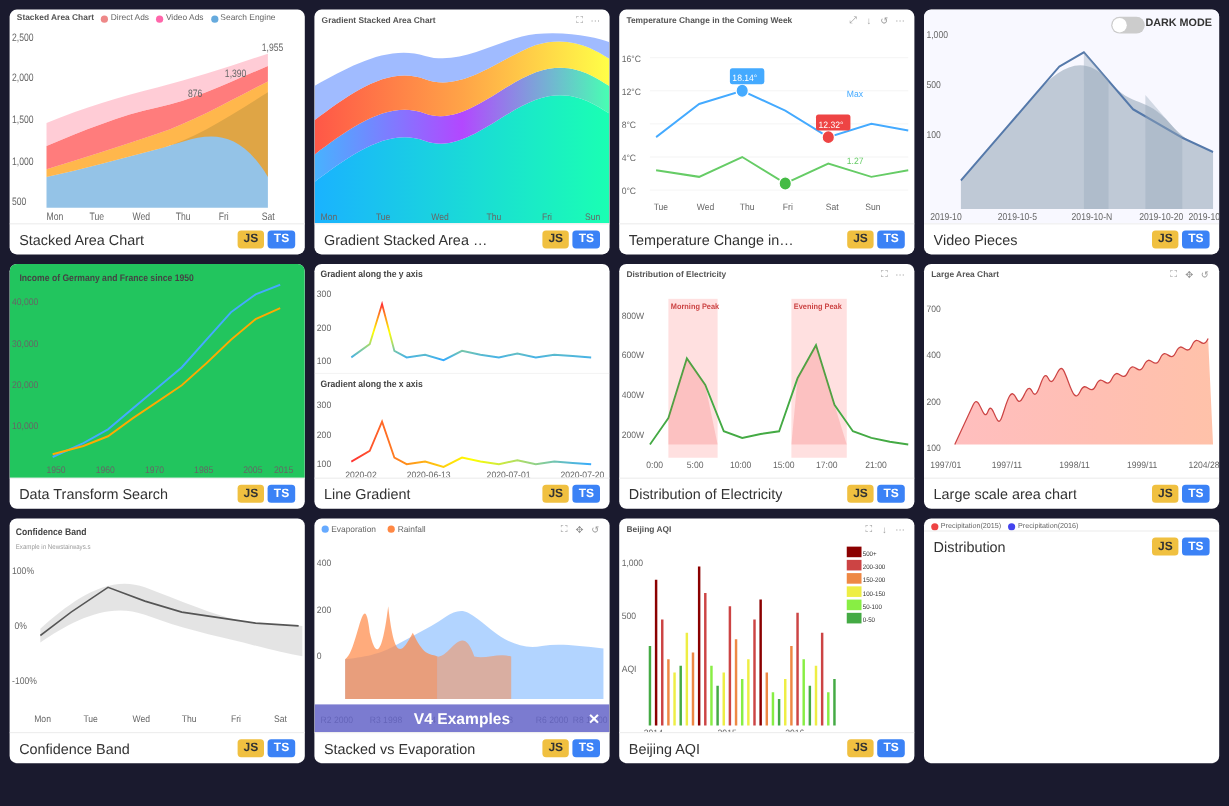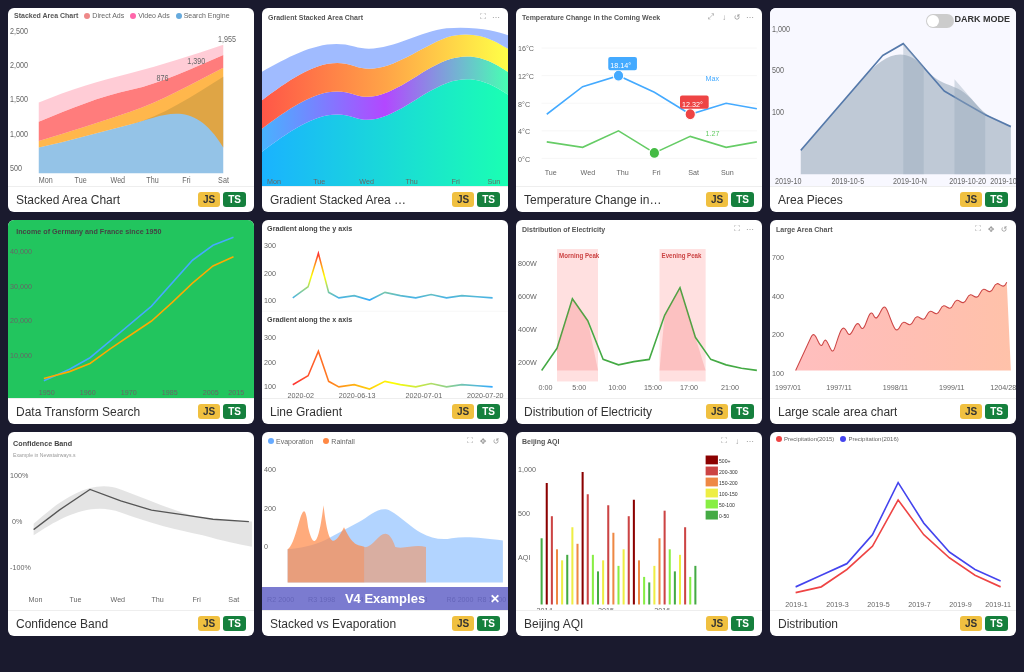--- a/index.html
+++ b/index.html
@@ -49,21 +49,21 @@
       flex-shrink: 0;
     }
     .badge {
       font-size: 10px;
       font-weight: bold;
       padding: 2px 5px;
       border-radius: 3px;
       color: #fff;
     }
     .badge-js { background: #f0c040; color: #333; }
-    .badge-ts { background: #15803d; }
+    .badge-ts { background: #3b82f6; }
 
     
     svg { width: 100%; height: 100%; display: block; }
 
     
     .dark-mode-area {
       position: absolute;
       top: 6px;
       right: 6px;
       display: flex;
@@ -350,21 +350,21 @@
         <path d="M180,60 L210,90 L210,140 L180,140 Z" fill="#9ab" opacity="0.4"></path>
 
         <text x="5" y="148" class="chart-label">2019-10</text>
         <text x="60" y="148" class="chart-label">2019-10-5</text>
         <text x="120" y="148" class="chart-label">2019-10-N</text>
         <text x="175" y="148" class="chart-label">2019-10-20</text>
         <text x="215" y="148" class="chart-label">2019-10-25</text>
       </svg>
     </div>
     <div class="card-footer">
-      <span class="card-title">Area Pieces</span>
+      <span class="card-title">Video Pieces</span>
       <div class="badges">
         <span class="badge badge-js">JS</span>
         <span class="badge badge-ts">TS</span>
       </div>
     </div>
   </div>
 
   <div class="card">
     <div class="chart-area" style="background:#22c55e;">
       <svg viewBox="0 0 240 155" preserveAspectRatio="none">
@@ -690,35 +690,20 @@
     <div class="chart-header" style="justify-content:flex-start;">
       <span class="legend-item">
           <span class="legend-dot" style="background:#e44"></span>
           <span style="font-size:6px">Precipitation(2015)</span>
         </span>
       <span class="legend-item">
           <span class="legend-dot" style="background:#44e"></span>
           <span style="font-size:6px">Precipitation(2016)</span>
         </span>
     </div>
-    <div class="chart-area">
-      <svg viewBox="0 0 240 145" preserveAspectRatio="none">
-
-        <polyline points="25,130 50,125 75,110 100,90 125,50 150,80 175,100 200,115 225,125" fill="none" stroke="#e44" stroke-width="1.5"></polyline>
-
-        <polyline points="25,125 50,115 75,105 100,80 125,35 150,70 175,95 200,110 225,120" fill="none" stroke="#44e" stroke-width="1.5"></polyline>
-
-        <text x="15" y="142" class="chart-label">2019-1</text>
-        <text x="55" y="142" class="chart-label">2019-3</text>
-        <text x="95" y="142" class="chart-label">2019-5</text>
-        <text x="135" y="142" class="chart-label">2019-7</text>
-        <text x="175" y="142" class="chart-label">2019-9</text>
-        <text x="210" y="142" class="chart-label">2019-11</text>
-      </svg>
-    </div>
     <div class="card-footer">
       <span class="card-title">Distribution</span>
       <div class="badges">
         <span class="badge badge-js">JS</span>
         <span class="badge badge-ts">TS</span>
       </div>
     </div>
   </div>
 
 </div>

